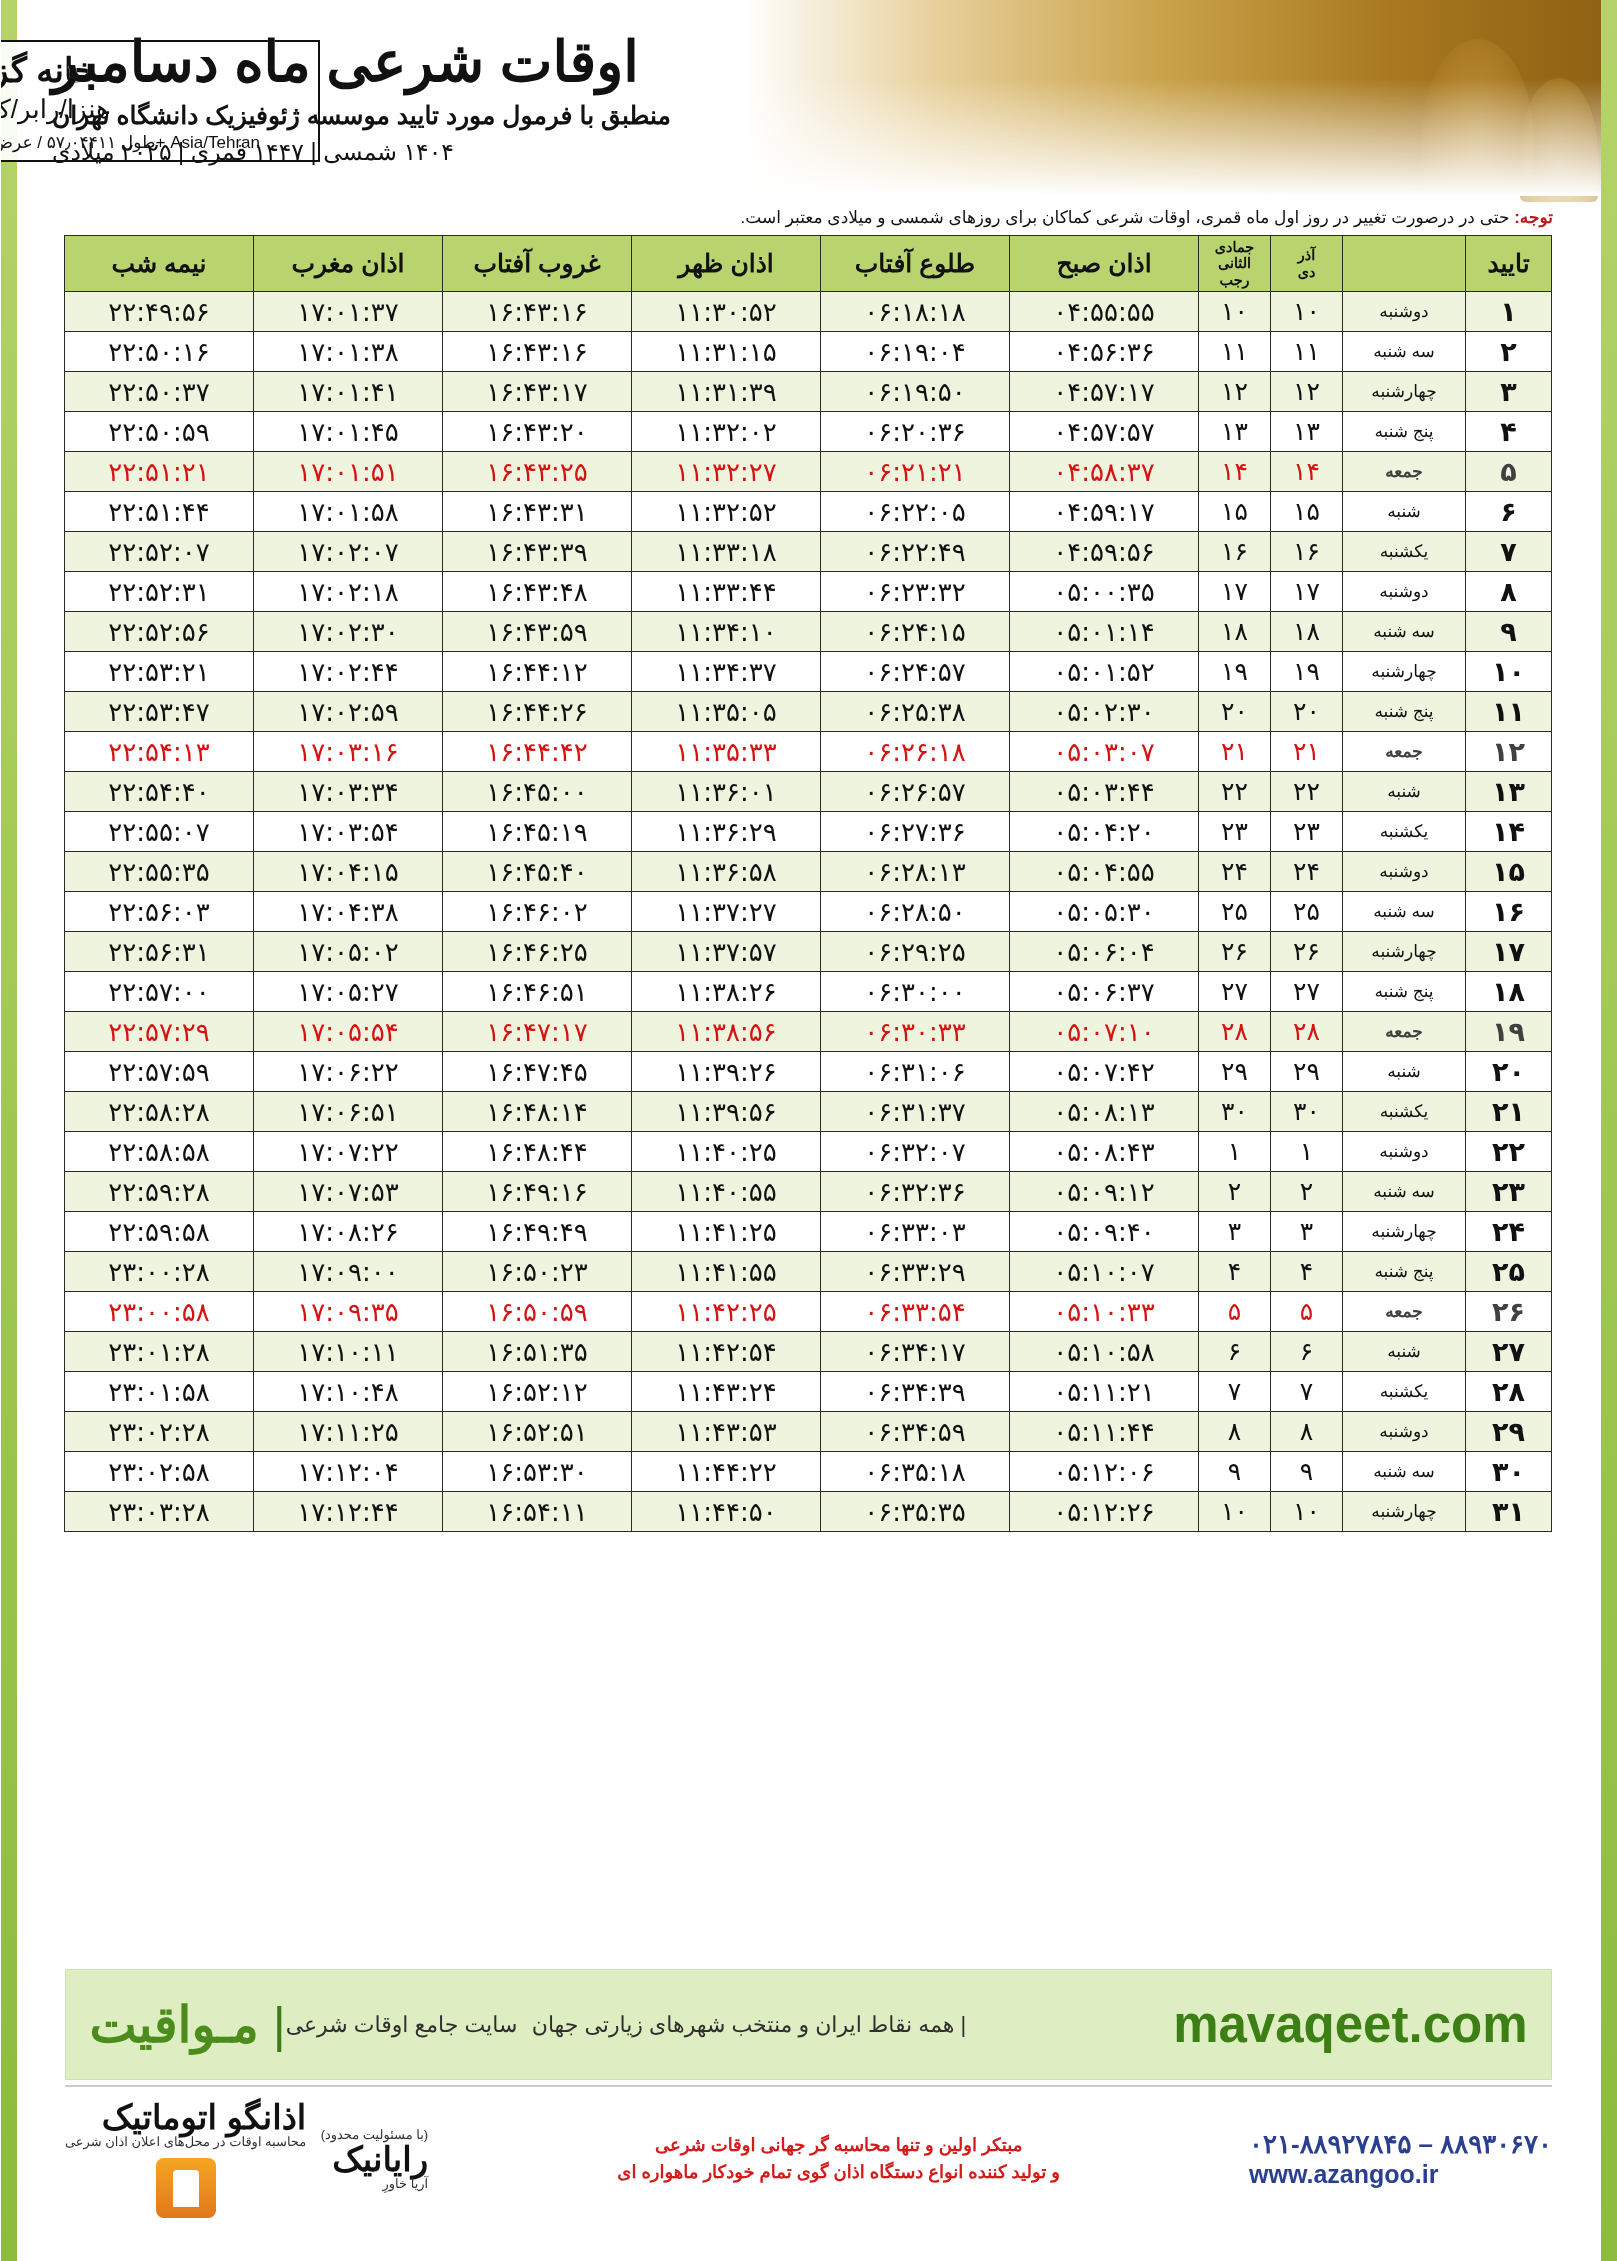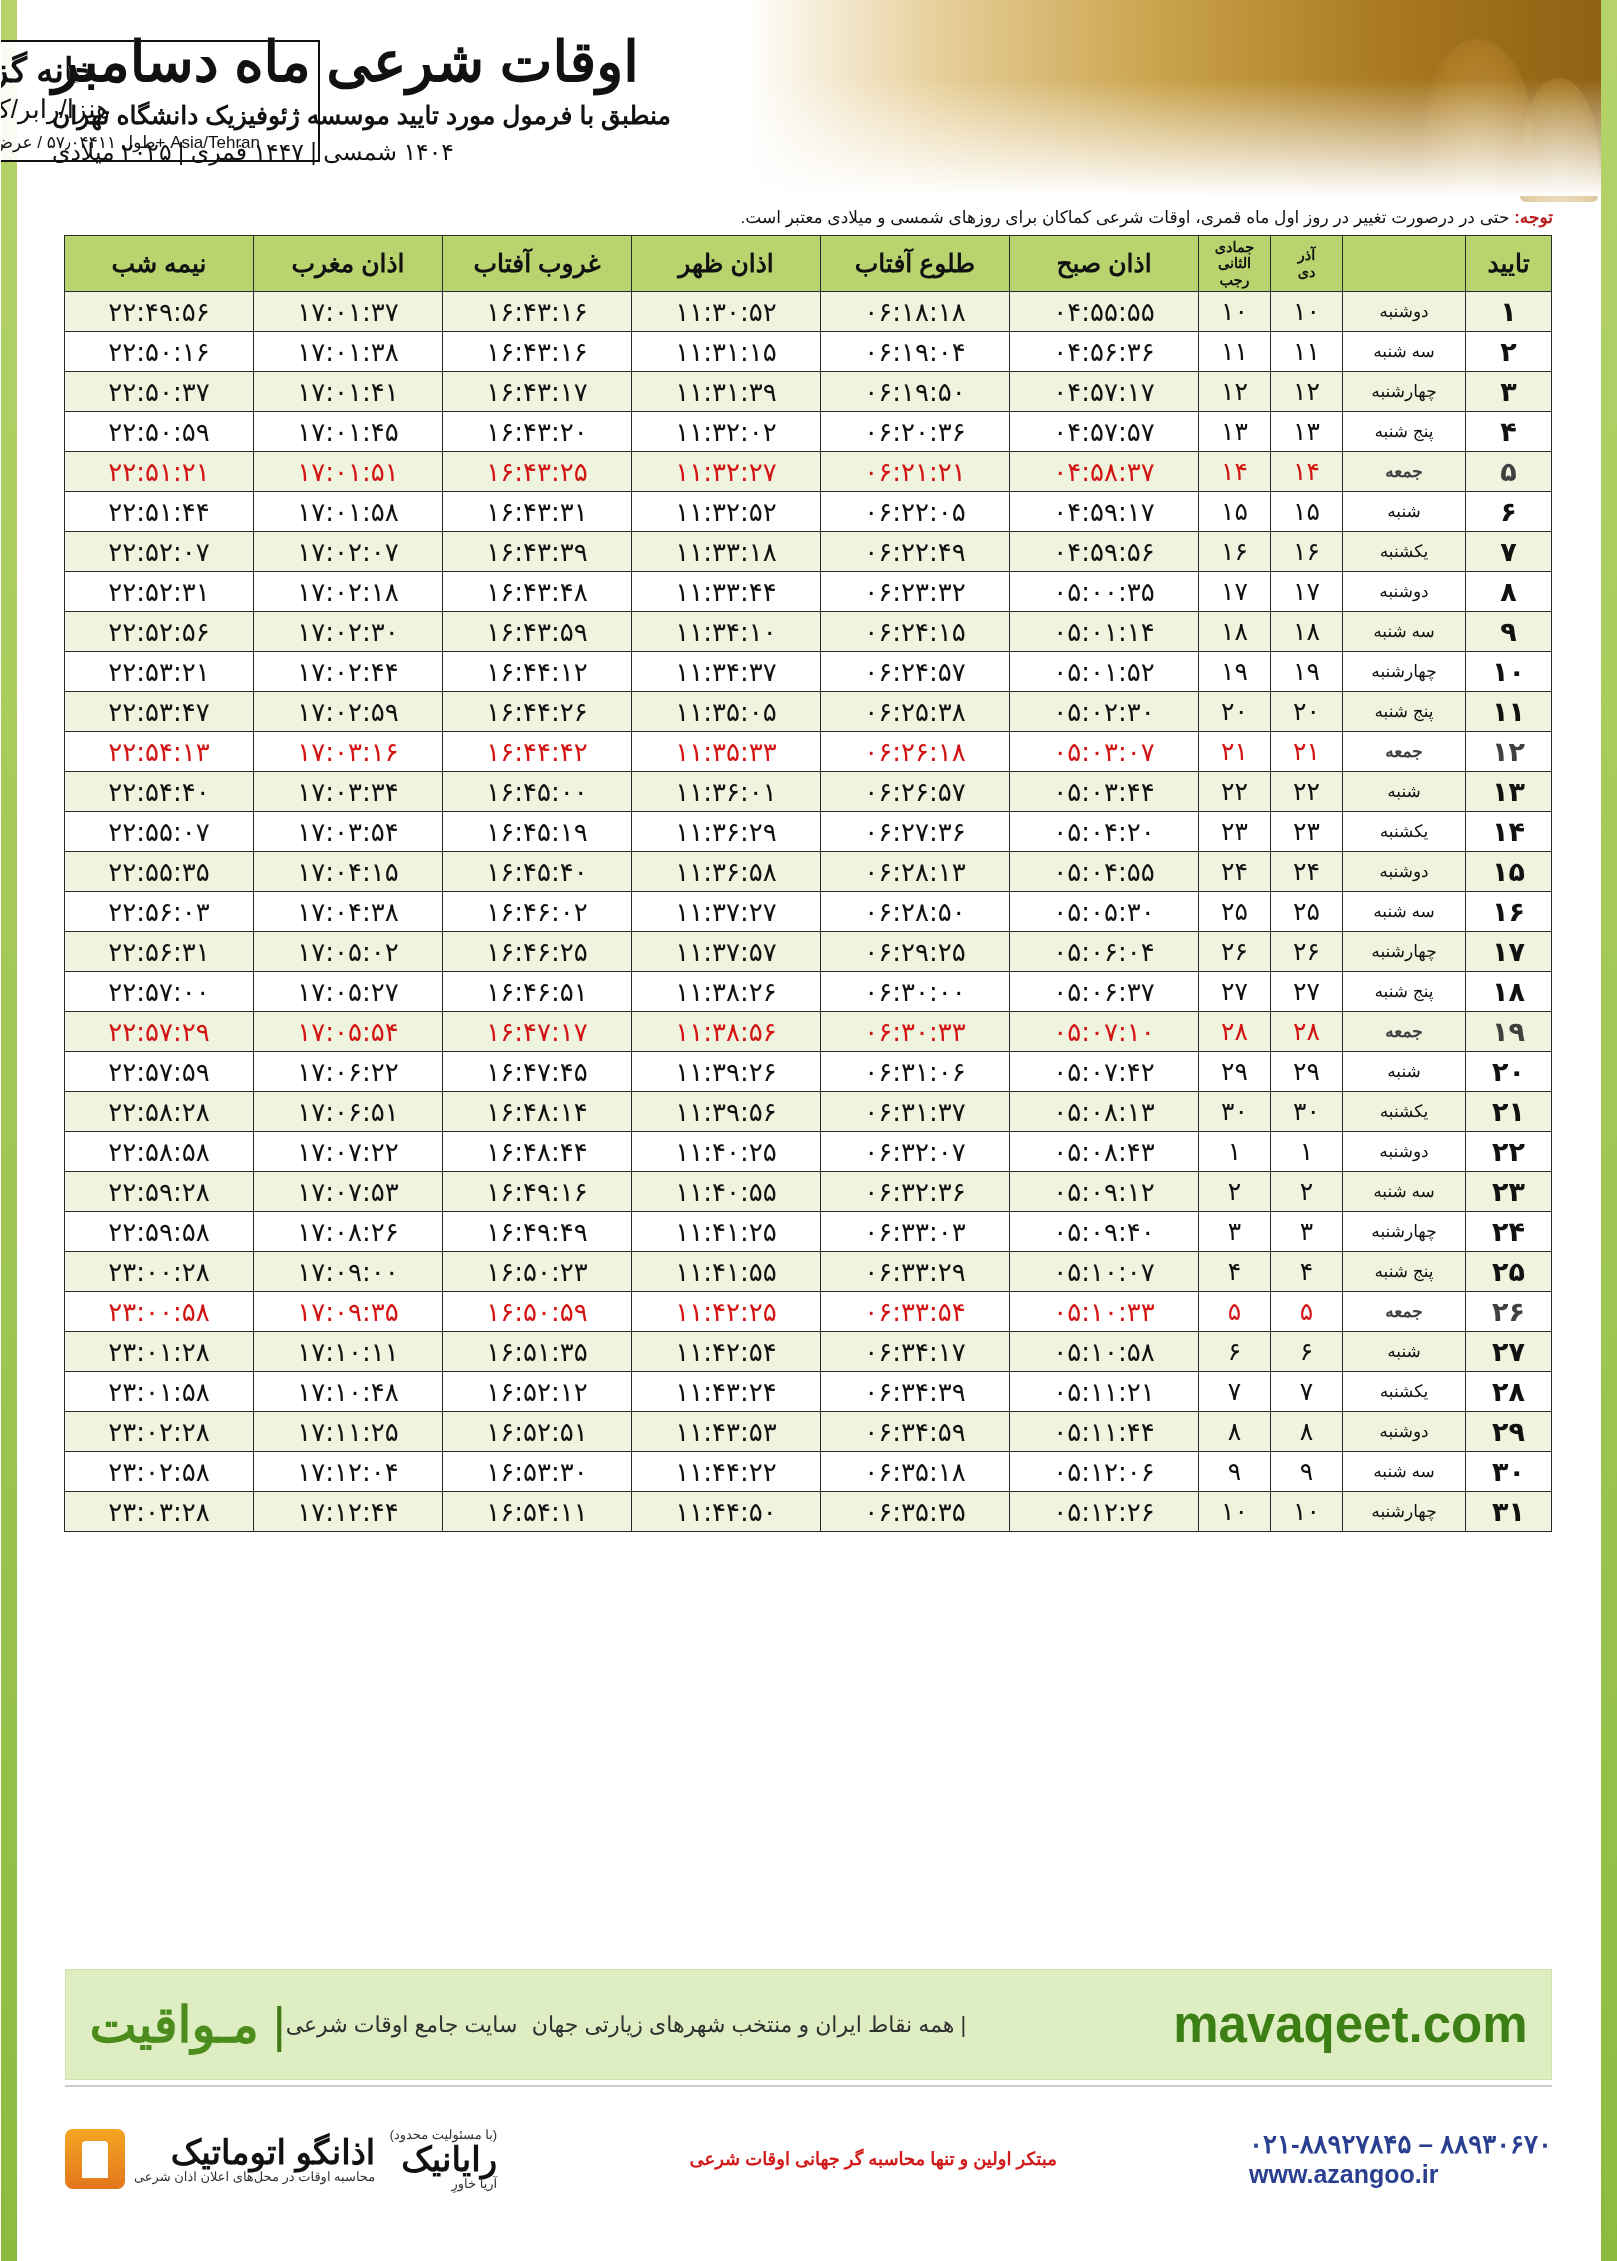--- a/index.html
+++ b/index.html
@@ -133,21 +133,21 @@
   }
   .mavaqeet-url{
     font-size:51px;font-weight:bold;color:#3c7f14;direction:ltr;white-space:nowrap;
   }
   .footer-bottom{
     position:absolute;left:65px;top:2094px;width:1487px;height:130px;
     display:flex;align-items:center;justify-content:space-between;
   }
   .fb-right{display:flex;align-items:center;gap:14.4px;}
   .azangoo-logo{
-    display:flex;align-items:center;gap:9px;
+    display:flex;align-items:center;gap:9px;flex-direction:column;
   }
   .azangoo-box{
     width:60px;height:60px;border-radius:7.8px;
     background:linear-gradient(180deg,#f5a623,#e2761b);
     position:relative;
   }
   .azangoo-box:after{
     content:"";position:absolute;left:17px;top:11.7px;width:26px;height:37px;
     background:#fff;border-radius:3.9px 3.9px 0 0;
   }
@@ -618,20 +618,21 @@
 <div class="divider"></div>
 
 <div class="footer-bottom">
   <div class="fb-left">
     <div class="fb-phone">۰۲۱-۸۸۹۲۷۸۴۵ – ۸۸۹۳۰۶۷۰</div>
     <div class="fb-web">www.azangoo.ir</div>
   </div>
 
   <div class="fb-mid">
     <div>مبتکر اولین و تنها محاسبه گر جهانی اوقات شرعی</div>
+    <div>و تولید کننده انواع دستگاه اذان گوی تمام خودکار ماهواره ای</div>
   </div>
 
   <div class="fb-right">
     <div style="text-align:right">
       <div class="brand-sm">(با مسئولیت محدود)</div>
       <div class="brand-fa">رایانیک</div>
       <div class="brand-sm">آریا خاورِ</div>
     </div>
     <div class="azangoo-logo">
       <div style="text-align:right">

